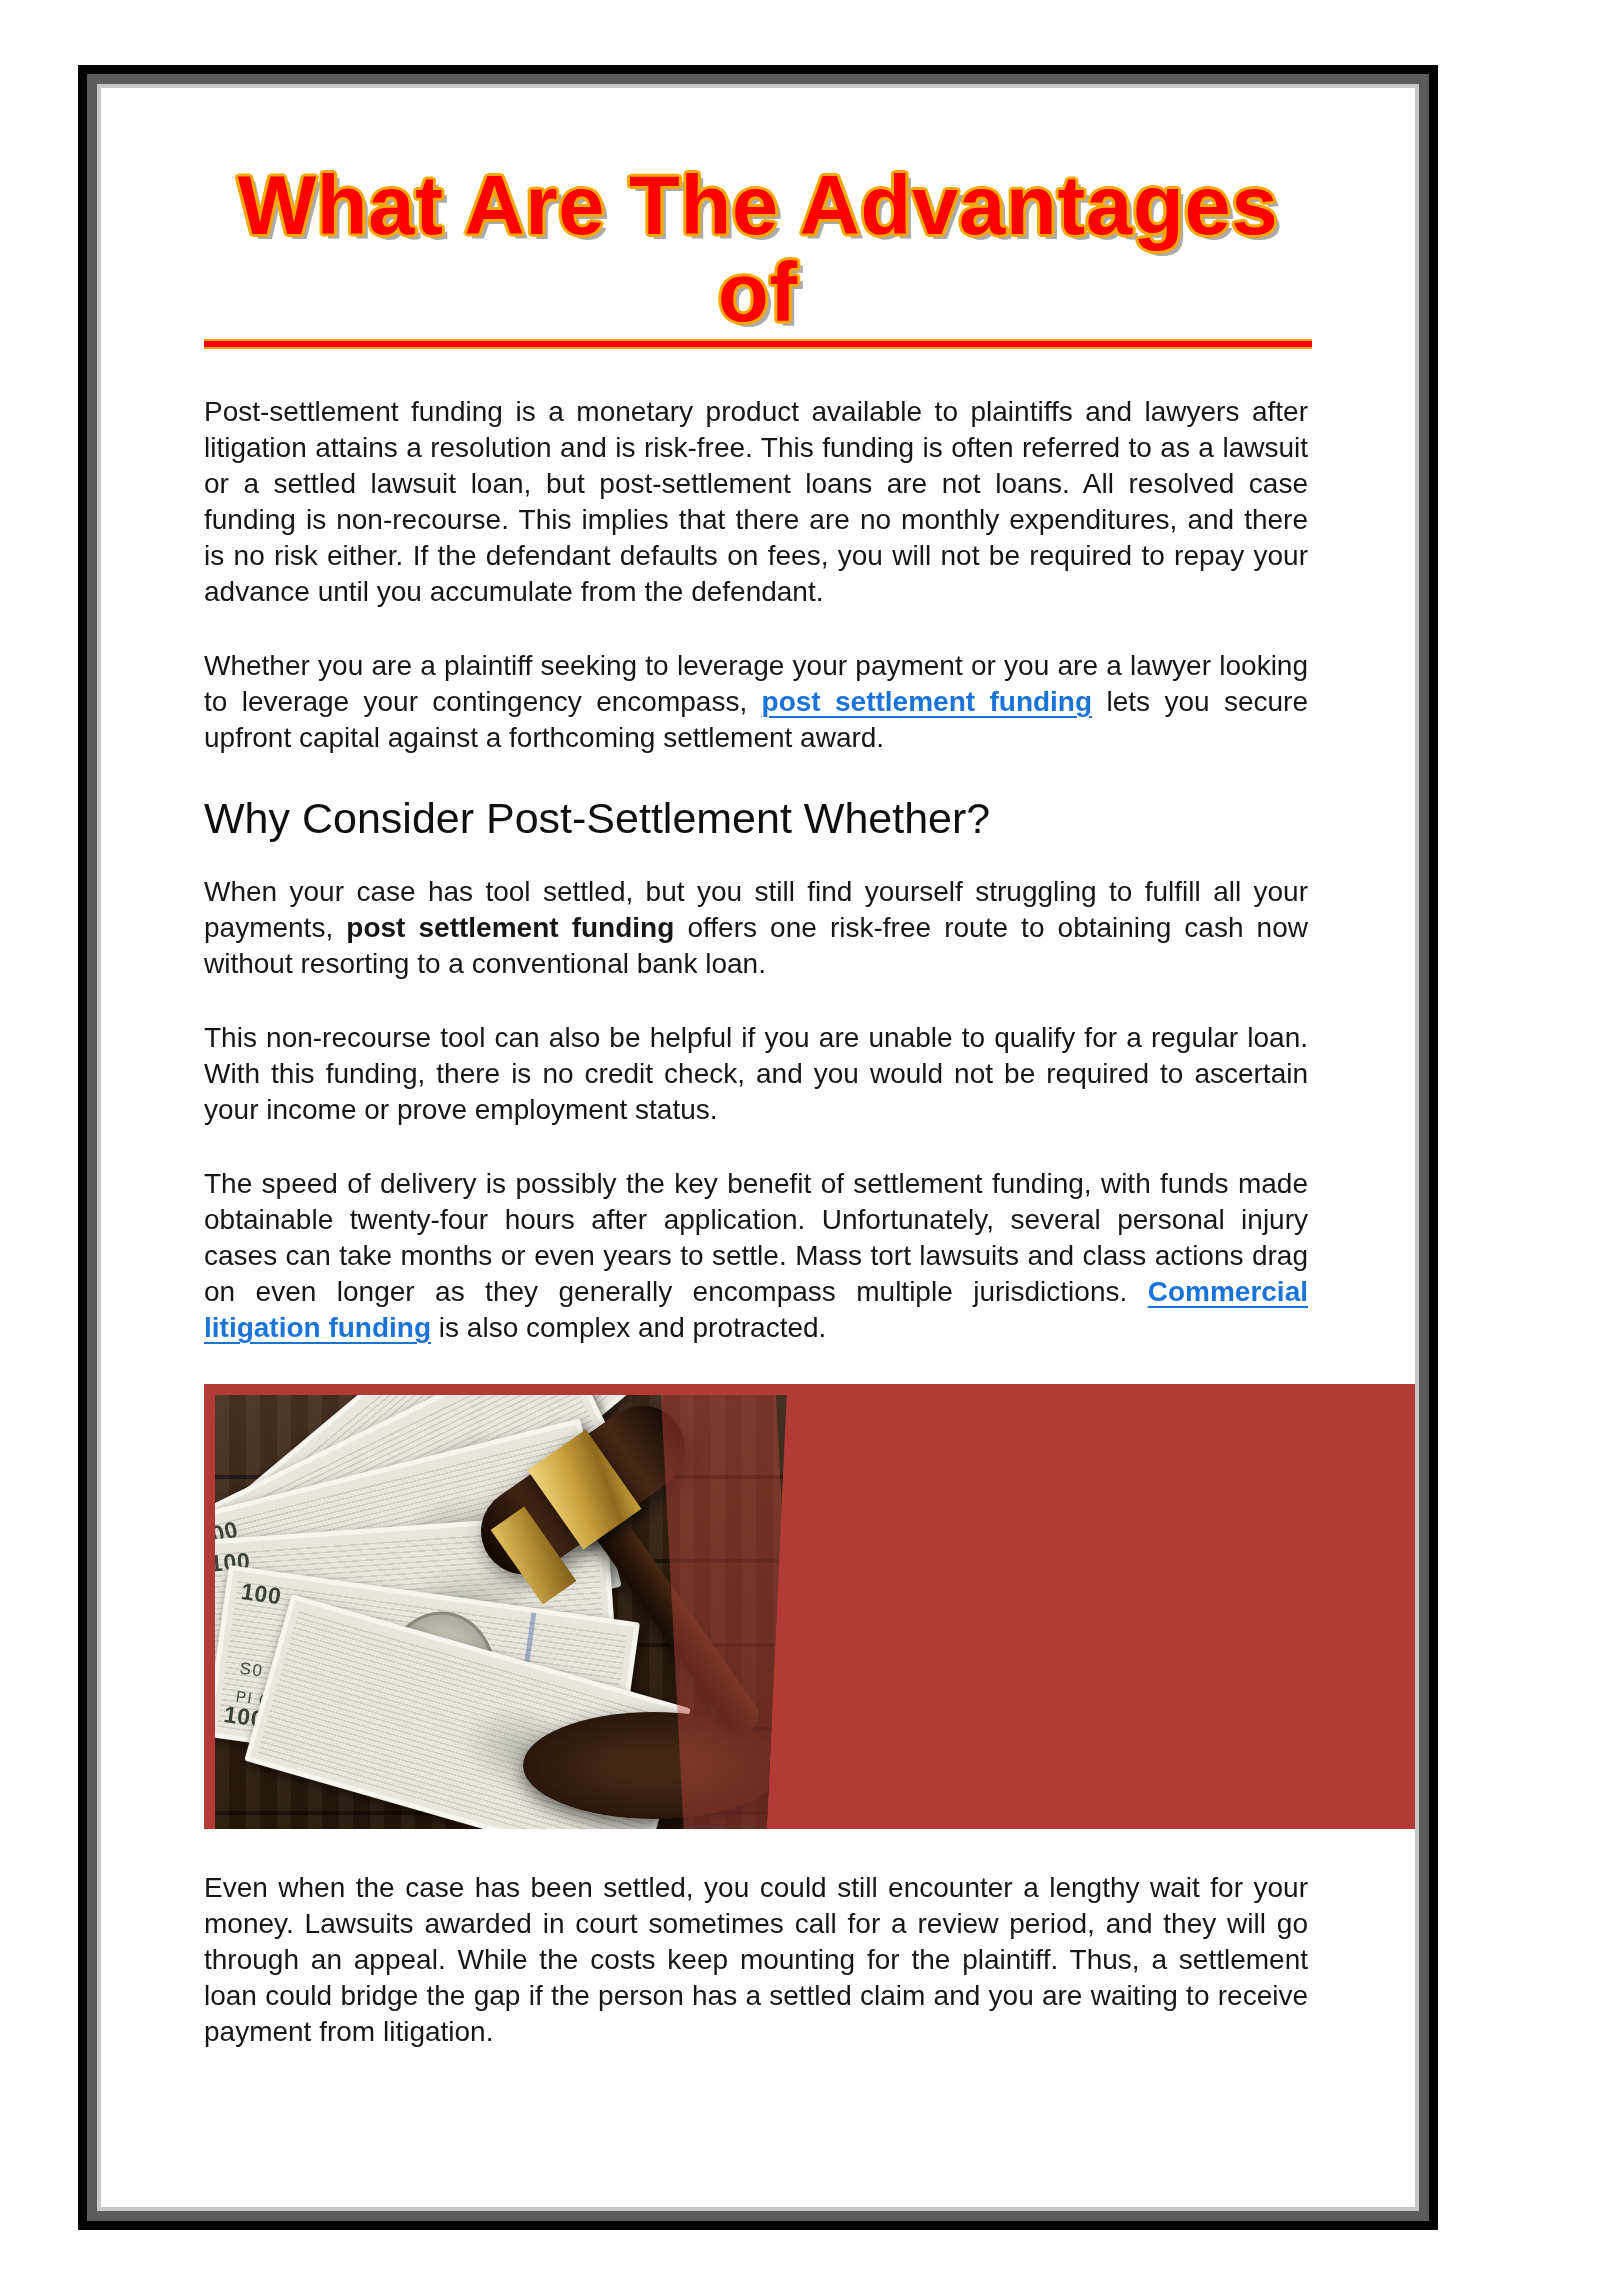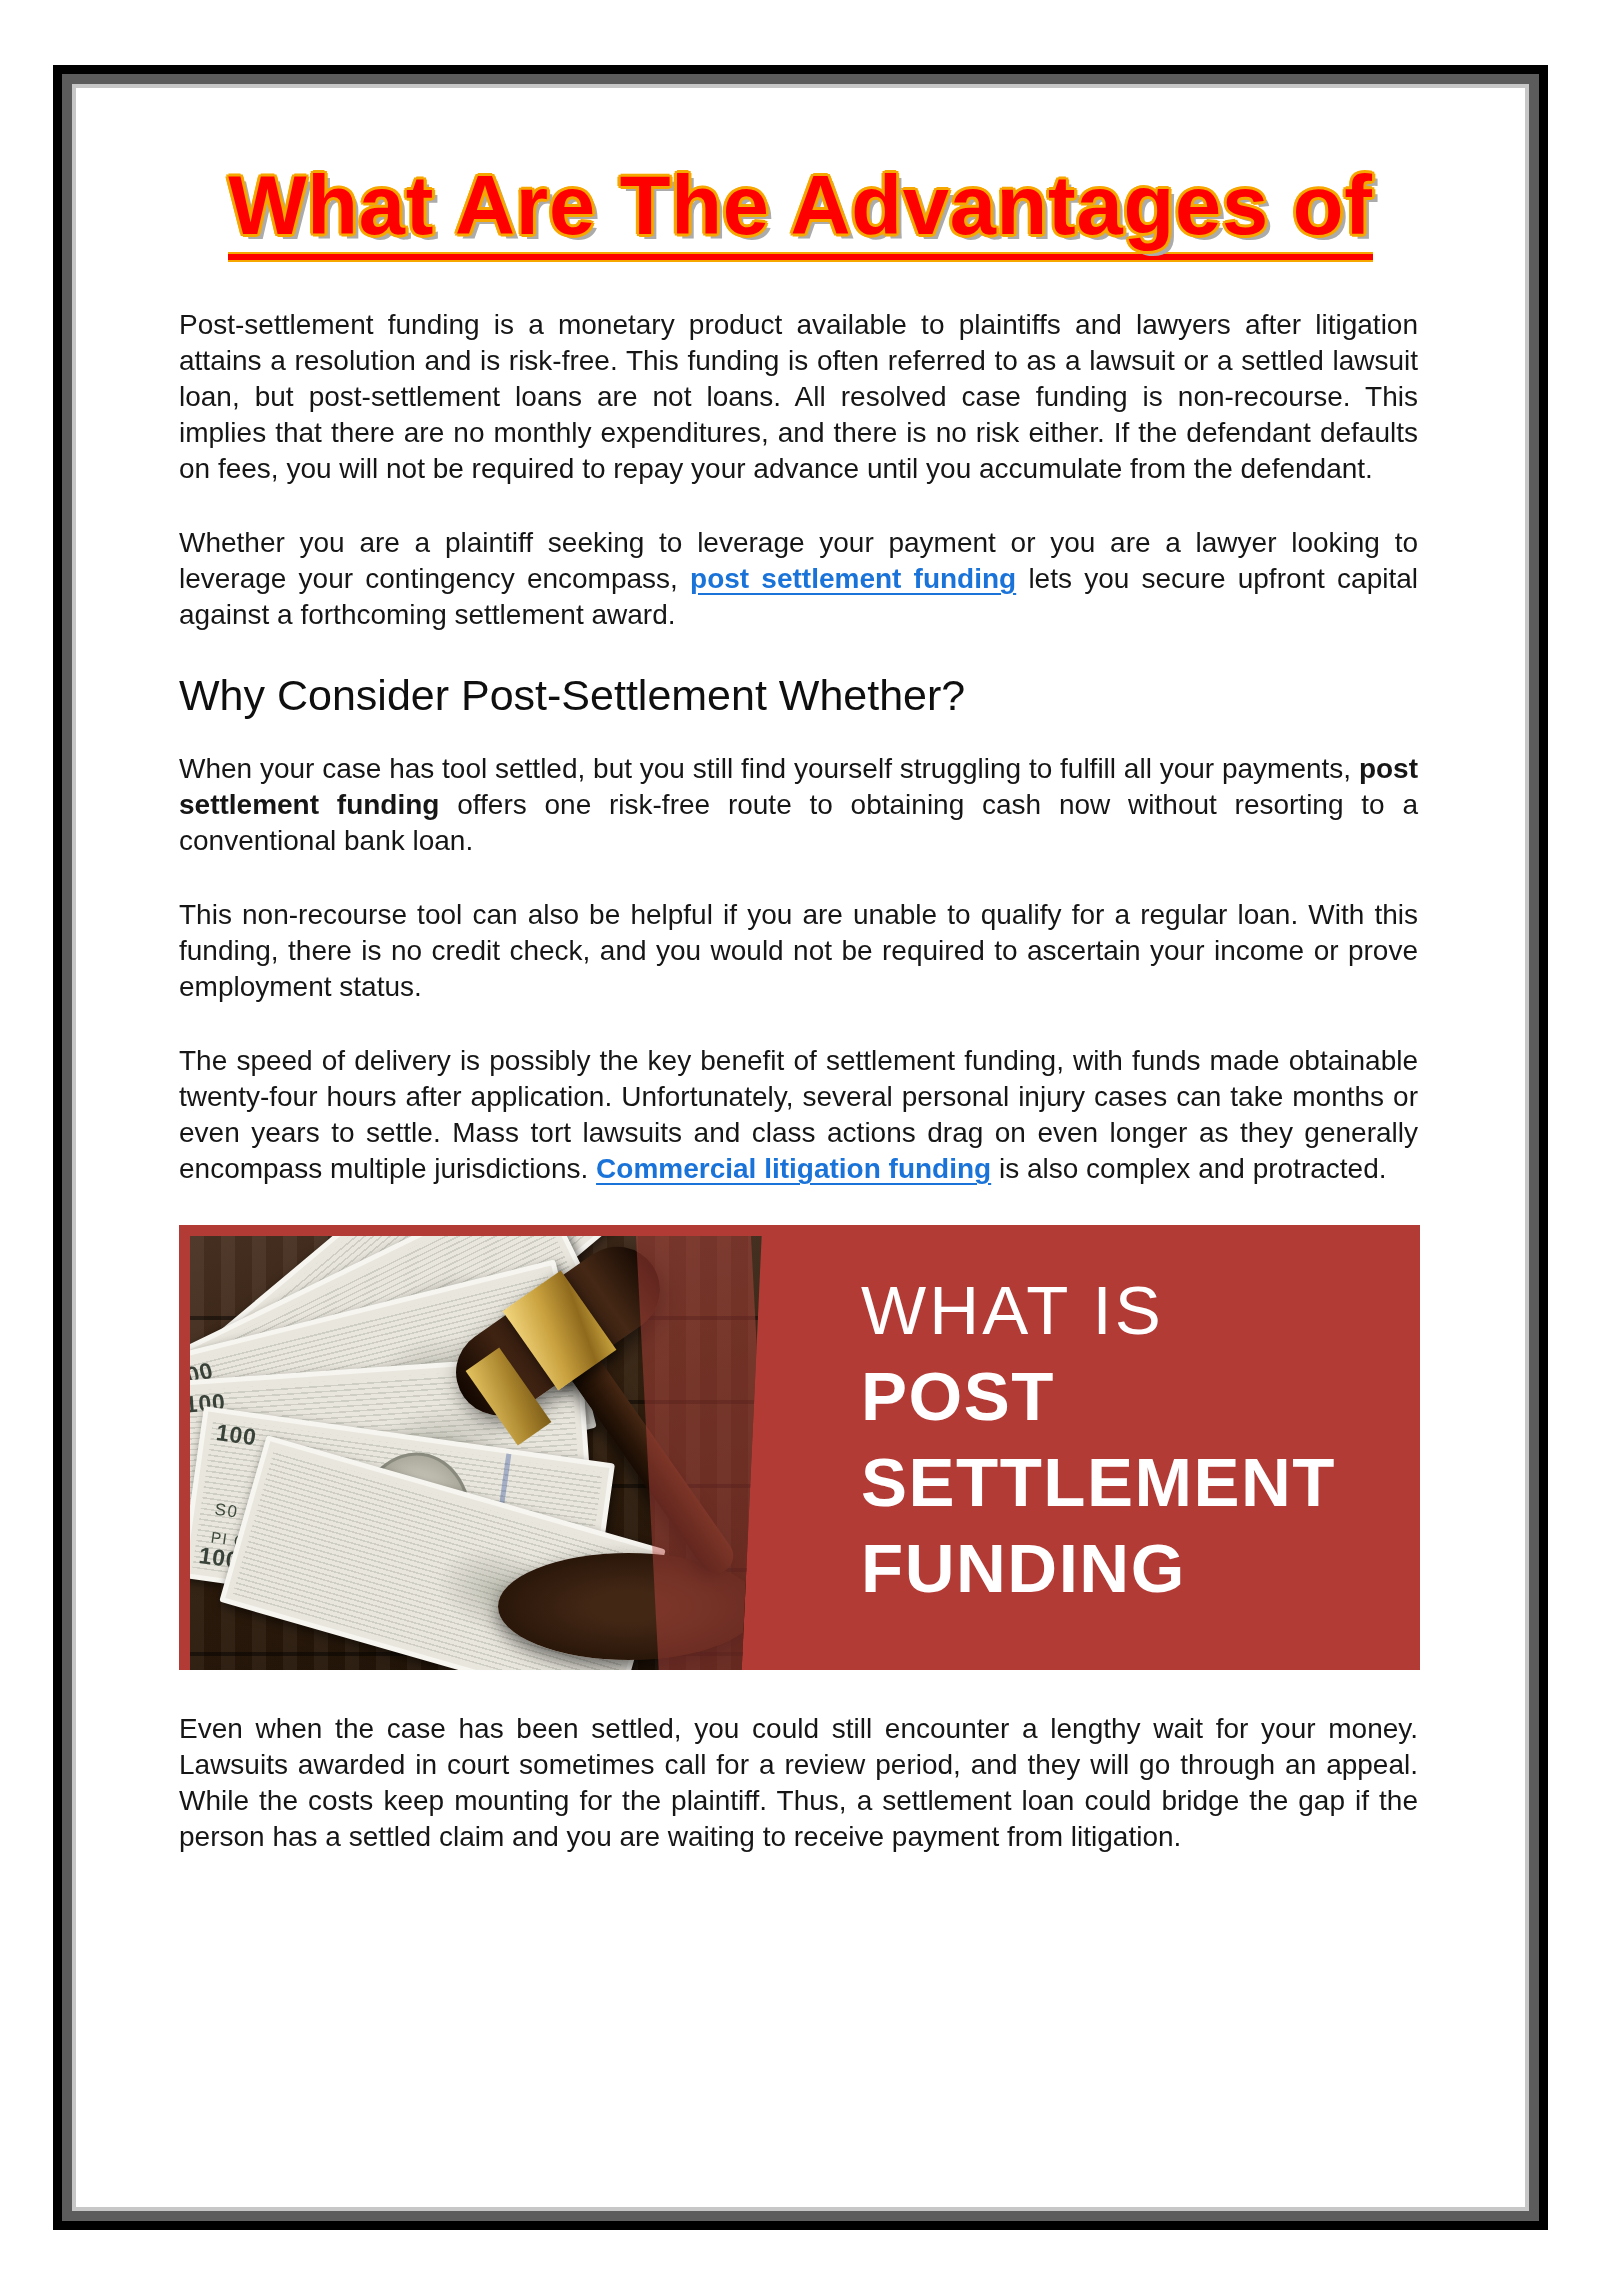--- a/index.html
+++ b/index.html
@@ -1,21 +1,21 @@
 <!DOCTYPE html>
 <html style="font-size:12.3px"><head>
 <meta charset="utf-8">
 <style>
   html, body { margin:0; padding:0; }
   body {
     width:1624px; height:2295px; position:relative; background:#ffffff;
     font-family:"Liberation Sans","DejaVu Sans",sans-serif; color:#161616;
   }
   .frame-outer {
-    position:absolute; left:53px; top:65px; width:1495px; height:2165px;
+    position:absolute; left:78px; top:65px; width:1360px; height:2165px;
     box-sizing:border-box; border:9.2px solid #000000;
   }
   .frame-mid { width:100%; height:100%; box-sizing:border-box; border:10px solid #5c5c5c; }
   .frame-inner { width:100%; height:100%; box-sizing:border-box; border:4.6px solid #c7c7c7; background:#ffffff; overflow:hidden; }
   .content { margin:0 103px; }
 
   
   .title-block { margin-top:74px; text-align:center; }
   .title-line { display:block; line-height:1.05; }
   .title-line + .title-line { margin-top:10.7px; }
@@ -178,26 +178,20 @@
               <div class="bill b6">
                 <div class="bill-texture"></div>
               </div>
               <div class="gavel-base"></div>
               <div class="gavel-handle"></div>
               <div class="gavel-head"></div>
               <div class="gavel-band"></div>
               <div class="gavel-band2"></div>
               <div class="photo-band"></div>
             </div>
-            <div class="hero-text">
-              <div class="ht-light">WHAT IS</div>
-              <div class="ht-bold">POST</div>
-              <div class="ht-bold">SETTLEMENT</div>
-              <div class="ht-bold">FUNDING</div>
-            </div>
           </div>
 
           <p>Even when the case has been settled, you could still encounter a lengthy wait for your money. Lawsuits awarded in court sometimes call for a review period, and they will go through an appeal. While the costs keep mounting for the plaintiff. Thus, a settlement loan could bridge the gap if the person has a settled claim and you are waiting to receive payment from litigation.</p>
 
         </div>
       </div>
     </div>
   </div>
 </div>
 

